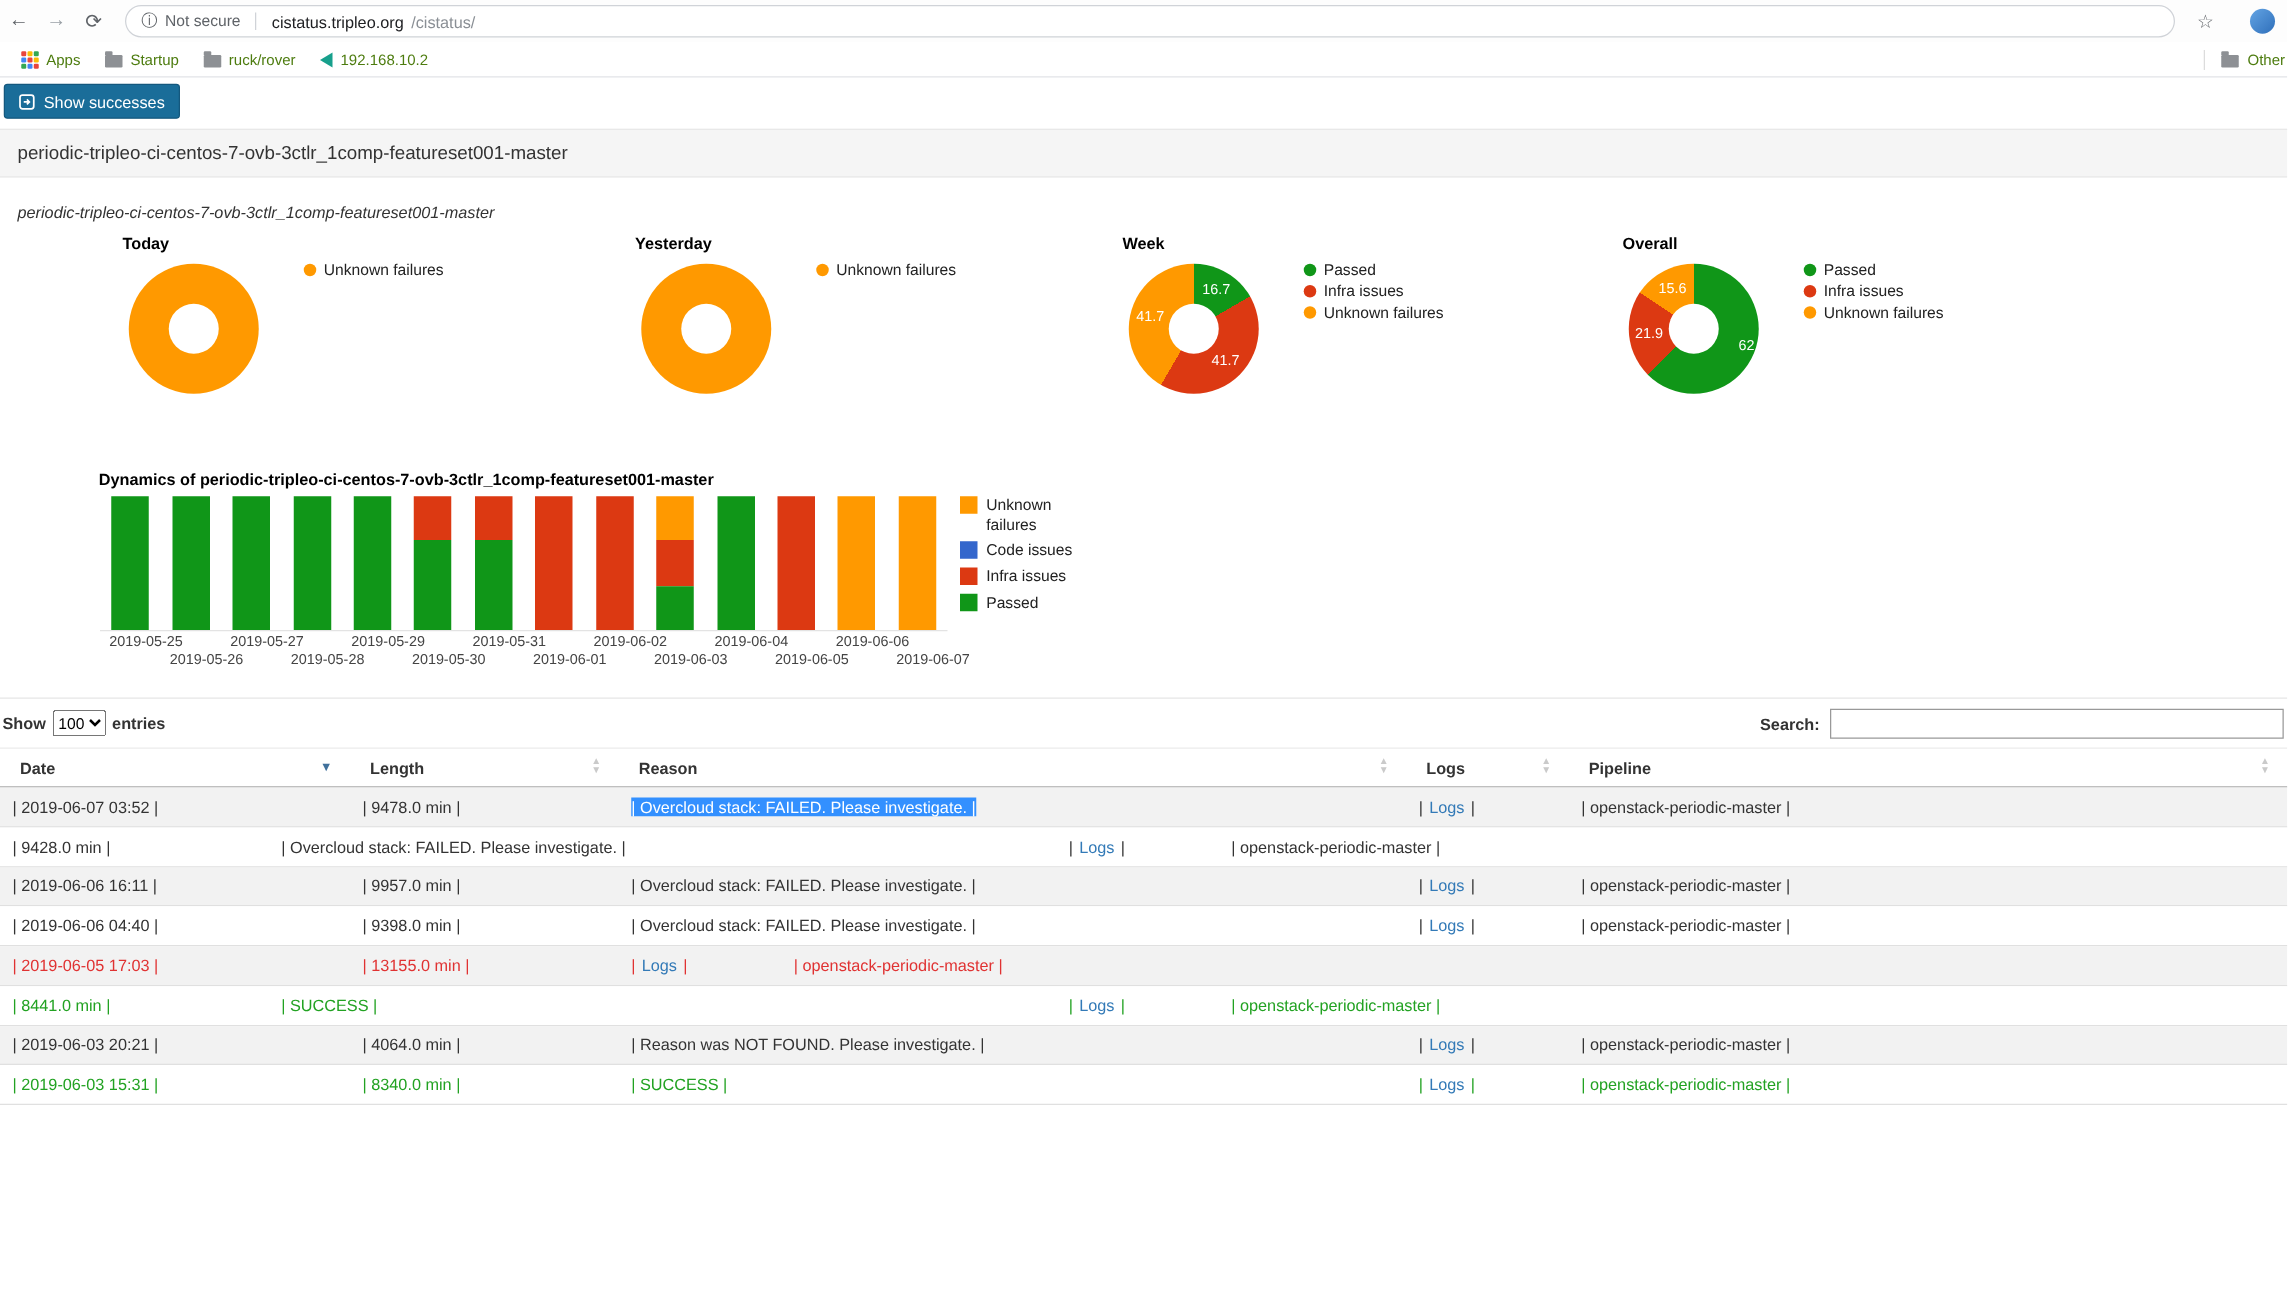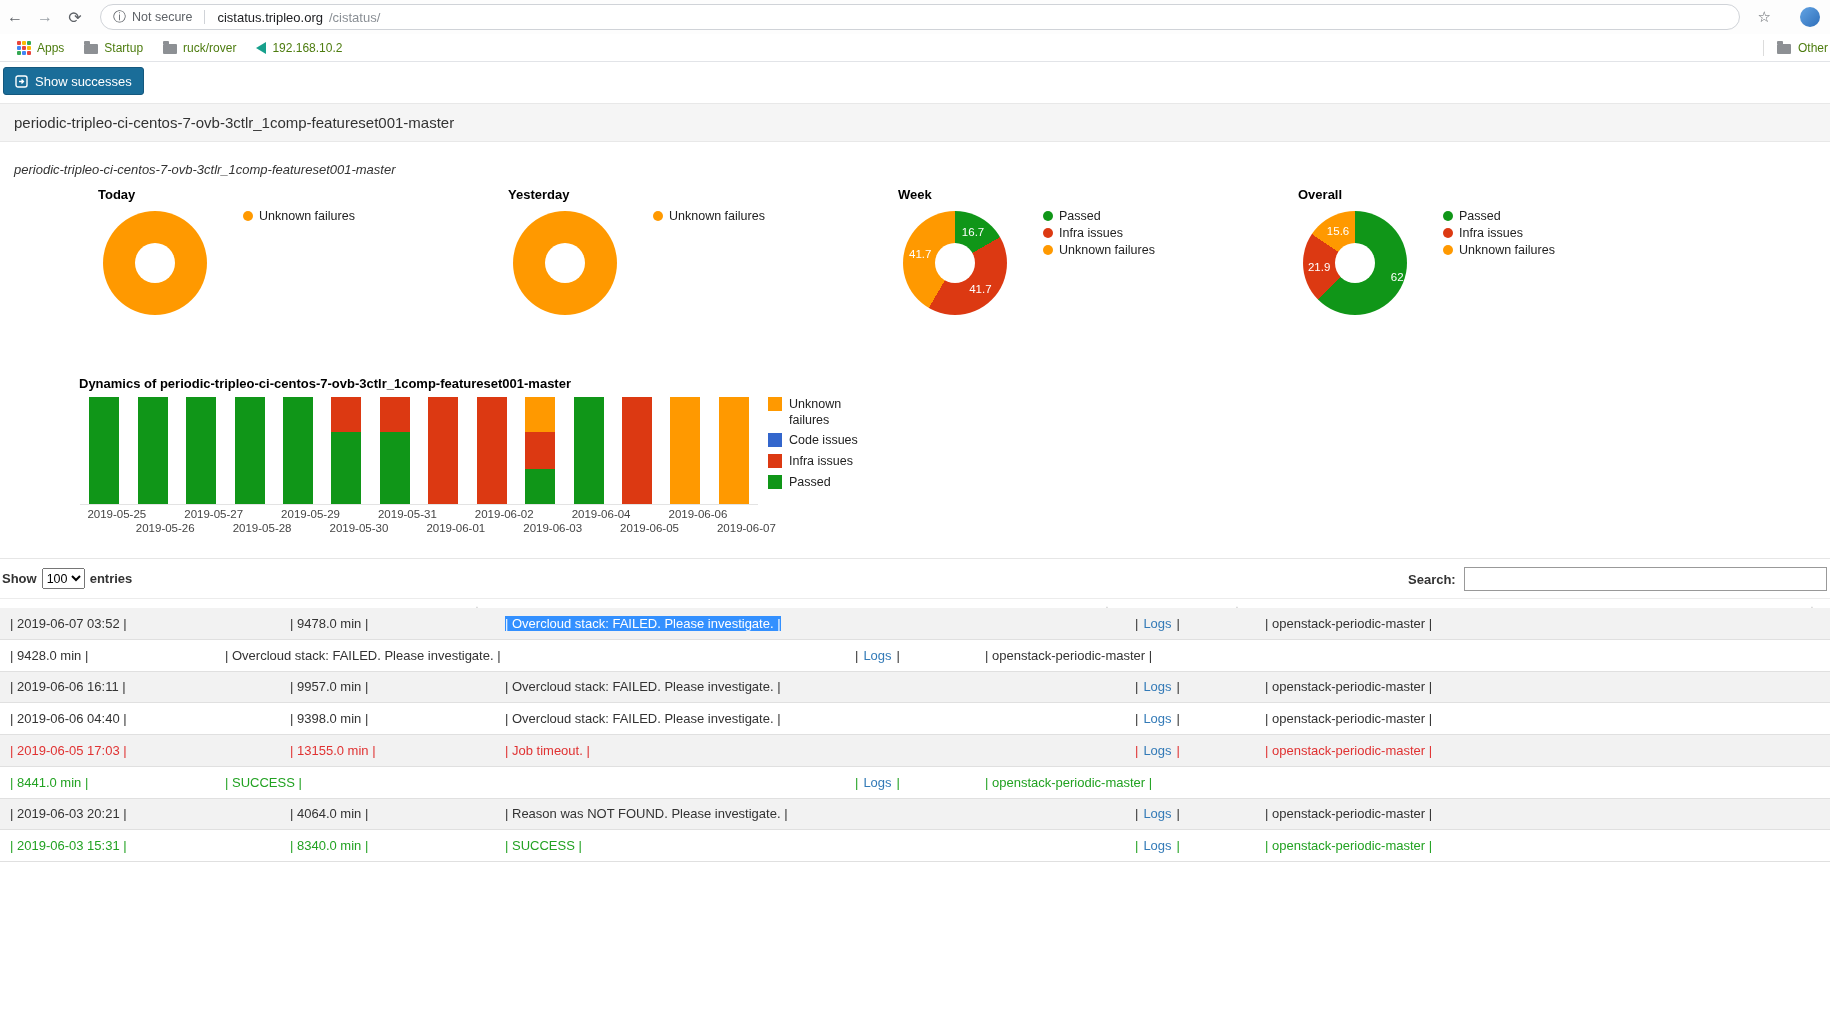--- a/index.html
+++ b/index.html
@@ -74,21 +74,21 @@
   .dt-filter{position:absolute;left:1408px;top:567px;display:flex;align-items:center;gap:8px;font-weight:bold;color:#333}
   .dtsearch{width:363px;height:24px;border:1px solid #999;font-size:13px;padding:0 6px;font-family:inherit}
 
   
   .thead{position:absolute;left:0;top:598px;width:1830px;height:32px;border-top:1px solid #ececec;border-bottom:1px solid #ababab;display:flex;font-weight:bold;background:#fff}
   .th{position:relative;display:flex;align-items:center;padding-left:16px;font-size:13px;color:#333;cursor:pointer}
   .c-date{width:280px}.c-length{width:215px}.c-reason{width:630px}.c-logs{width:130px}.c-pipeline{width:575px}
   .sort-active{position:absolute;right:14px;top:10px;font-size:10px;color:#41719c}
   .sort-both{position:absolute;right:14px;top:6px;display:flex;flex-direction:column;line-height:7px}
   .sort-both i{font-style:normal;font-size:8px;color:#cacaca}
-  .tbody{position:absolute;left:0;top:608px;width:1830px}
+  .tbody{position:absolute;left:0;top:630px;width:1830px}
   .trow{display:flex;height:31.75px;border-bottom:1px solid #e0e0e0;background:#fff;color:#333}
   .trow:nth-child(odd){background:#f2f2f2}
   .td{display:flex;align-items:center;padding-left:10px;font-size:13px;white-space:nowrap}
   .logs-link{color:#337ab7;margin:0 5px;cursor:pointer;text-decoration:none}
   .status-failure{color:#e03232}
   .status-success{color:#22a222}
   .reason-text.selected{background:#3390ff;color:#fff}
 </style>
 </head>
 <body>
@@ -447,23 +447,20 @@
         </div>
     </div>
 
     <div class="trow status-failure">
       <div class="td c-date">
           <span>| 2019-06-05 17:03 |</span>
         </div>
       <div class="td c-length">
           <span>| 13155.0 min |</span>
         </div>
-      <div class="td c-reason">
-          <span class="reason-text">| Job timeout. |</span>
-        </div>
       <div class="td c-logs">
           <span class="pipe">|</span>
           <a class="logs-link">Logs</a>
           <span class="pipe">|</span>
         </div>
       <div class="td c-pipeline">
           <span>| openstack-periodic-master |</span>
         </div>
     </div>
 

